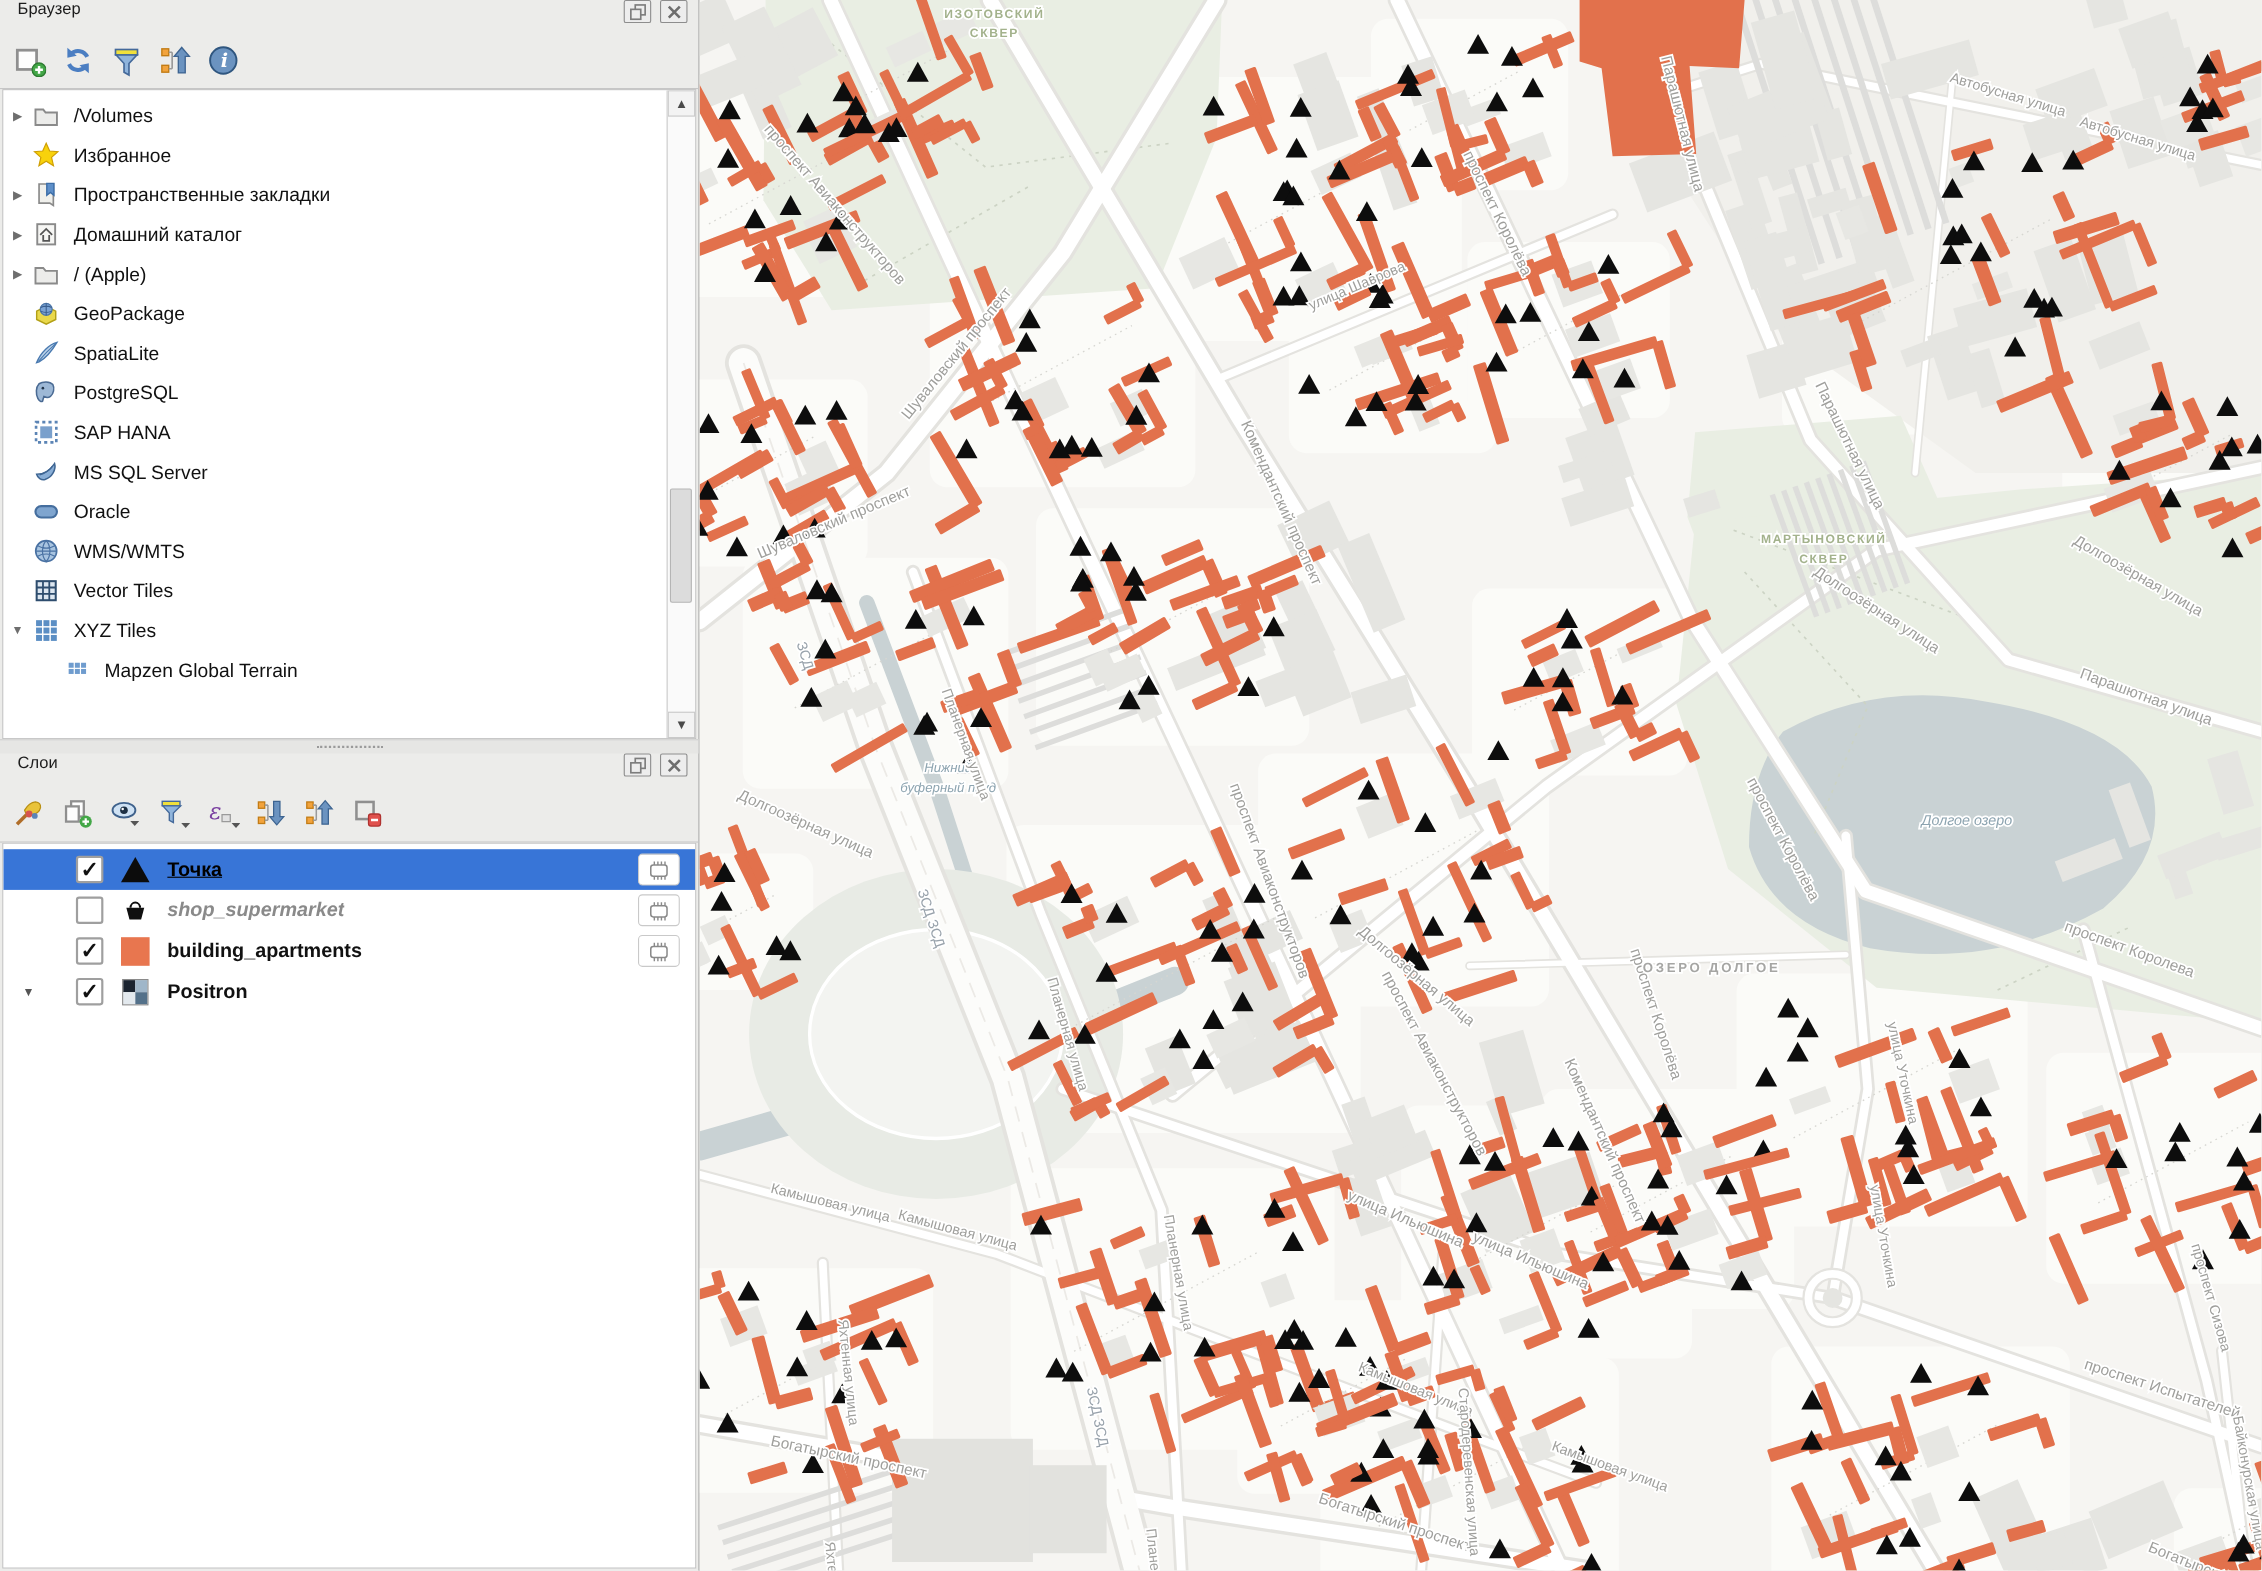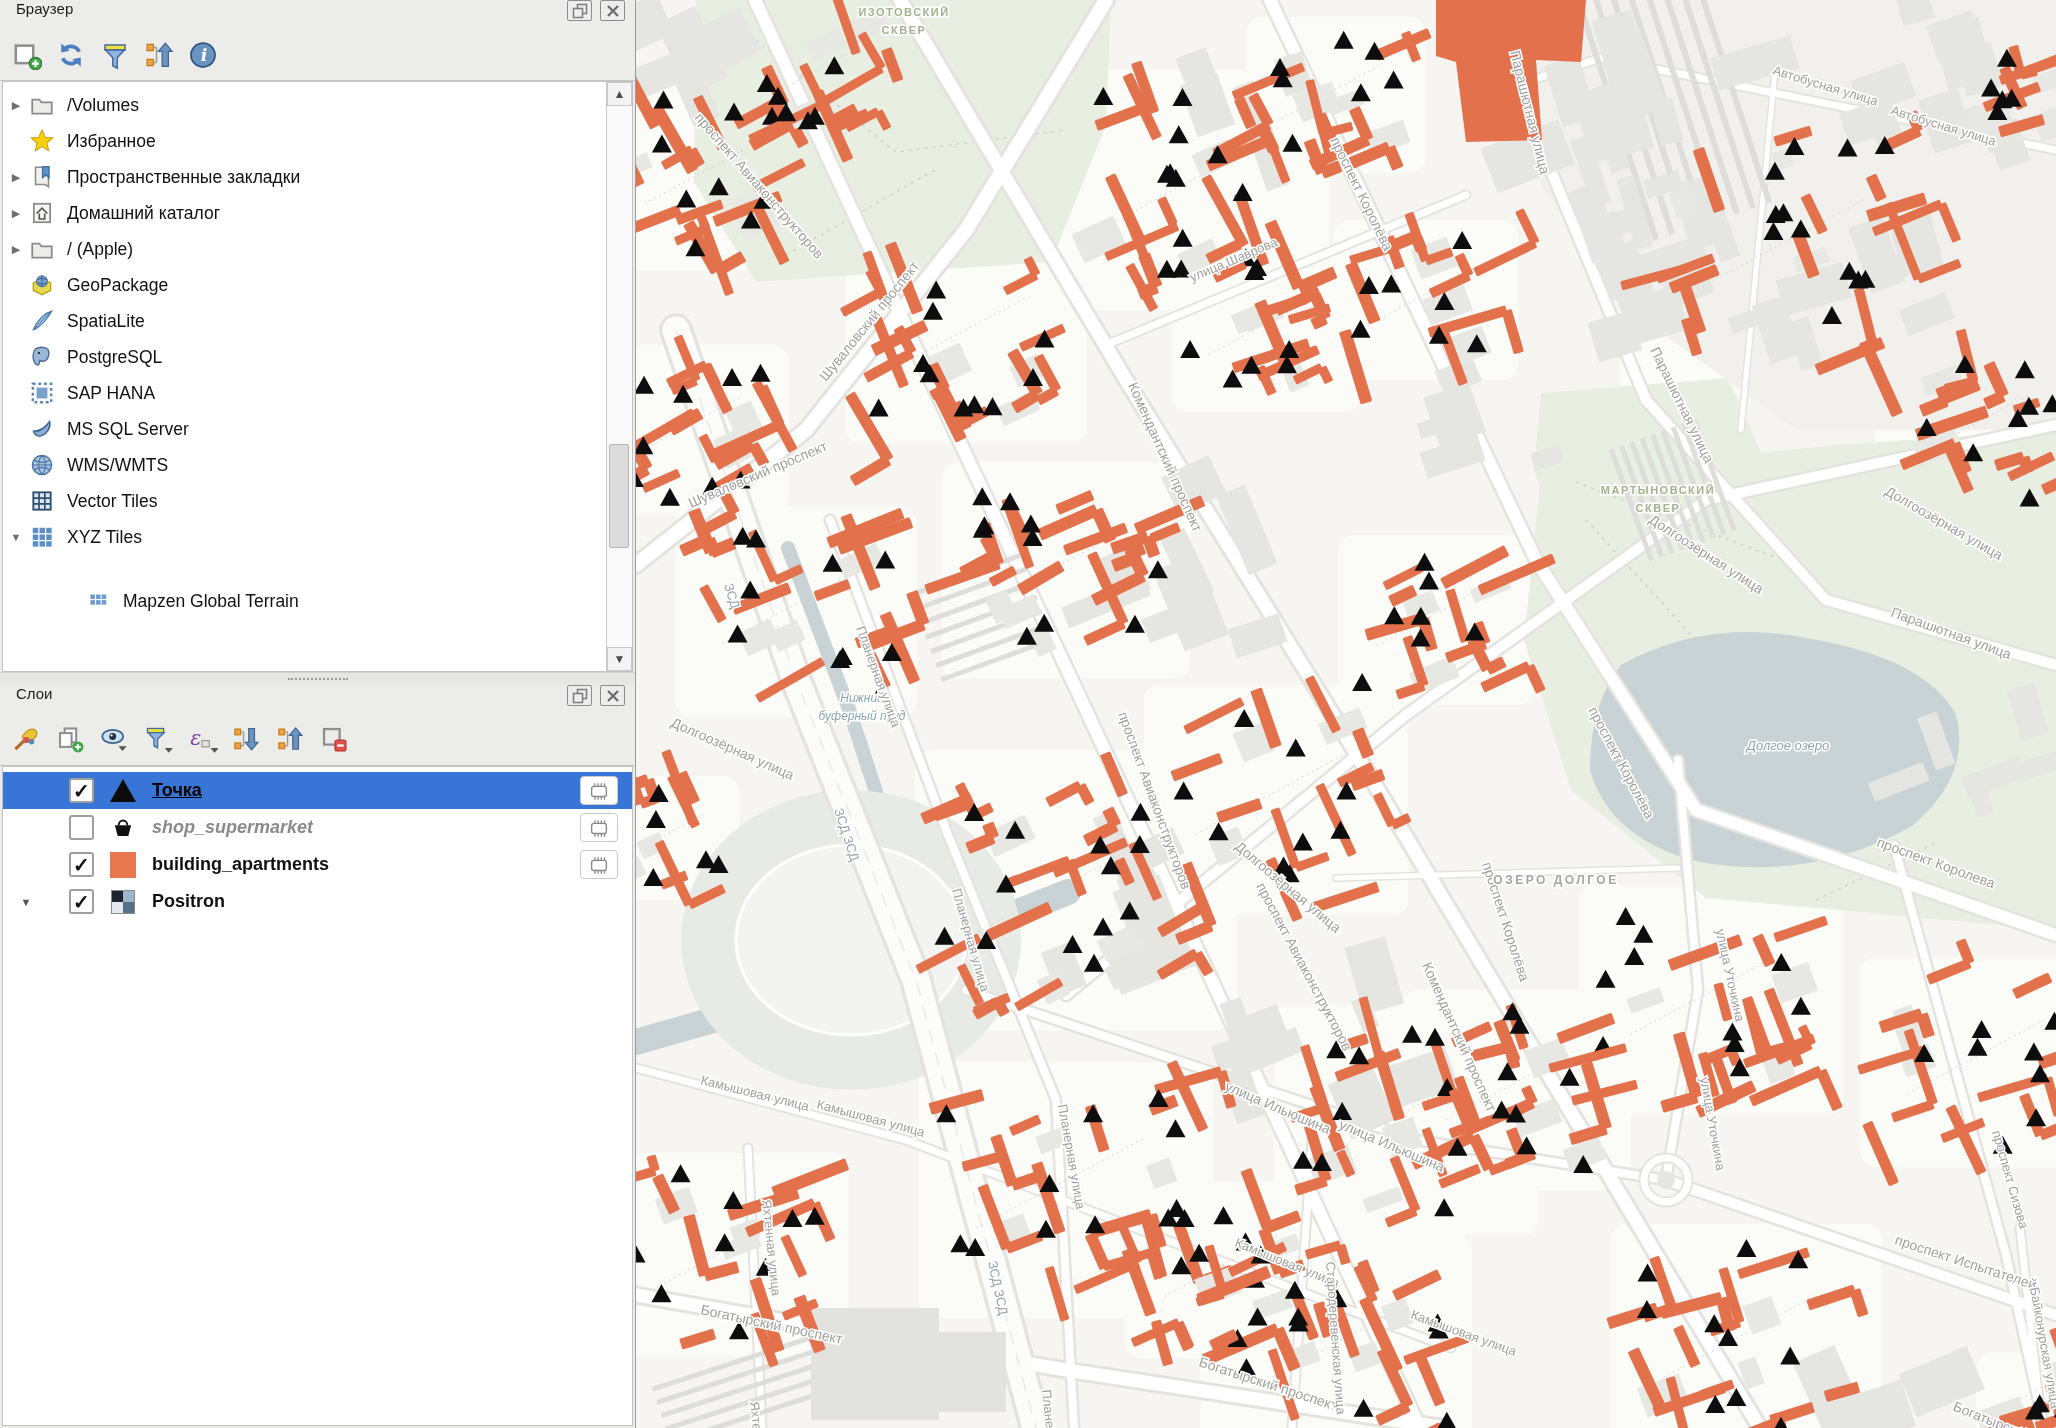--- a/index.html
+++ b/index.html
@@ -16,21 +16,21 @@
   .winbtn { width:25px; height:21px; border:1.5px solid #8d8d8d; background:#ededed; display:flex; align-items:center; justify-content:center; border-radius:2px; }
   .dock-toolbar { display:flex; align-items:center; gap:10px; padding:4px 8px 8px 10px; border-bottom:1px solid #c6c6c6; }
   .tbtn { width:34px; height:34px; display:flex; align-items:center; justify-content:center; border-radius:4px; }
 
   .tree-wrap { position:relative; flex:1; background:#fff; border:1px solid #c2c2c2; margin:0 2px; overflow:hidden; }
   .tree { position:absolute; inset:0 26px 0 0; padding-top:5px; overflow:hidden; }
   .trow { height:36px; display:flex; align-items:center; }
   .trow .arr { width:26px; text-align:center; font-size:11px; color:#6e6e6e; flex:0 0 26px; }
   .trow .ticon { width:28px; height:26px; flex:0 0 28px; margin-right:10px; }
   .trow .tlabel { font-size:17.5px; color:#111; white-space:nowrap; }
-  .trow.child { padding-left:56px;margin-top:28px; }
+  .trow.child { padding-left:28px; }
 
   .vscroll { position:absolute; top:0; right:0; width:26px; height:100%; background:#fafafa; border-left:1px solid #c9c9c9; }
   .varrow { position:absolute; left:0; width:100%; height:24px; display:flex; align-items:center; justify-content:center; color:#4a4a4a; font-size:12px; background:#f3f3f3; border:1px solid #c9c9c9; }
   .vthumb { position:absolute; left:2px; width:20px; background:#dcdcdc; border:1px solid #b5b5b5; border-radius:2px; }
 
   .splitter { height:13px; display:flex; align-items:center; justify-content:center; background:#e6e6e4; border-top:1px solid #cfcfcf; }
   .grip { width:60px; border-top:2px dotted #9a9a9a; }
 
   .ltree { flex:1; background:#fff; border:1px solid #c2c2c2; margin:0 2px 2px 2px; padding-top:5px; overflow:hidden; }
   .lrow { height:37px; display:flex; align-items:center; position:relative; padding-left:8px; }
@@ -191,20 +191,27 @@
                 </svg></span>
               <span class="tlabel">SAP HANA</span>
             </div>
             <div class="trow">
               <span class="arr"></span>
               <span class="ticon"><svg width="26" height="26" viewBox="0 0 24 24">
                   <path d="M4 14 C9 14 15 11 19 5 C20.5 10 17 16.5 11 18.4 C7.8 19.2 4.8 17 4 14 Z" fill="#89aed6" stroke="#3f6693" stroke-width="1.3"></path>
                   <path d="M6.5 14.5 C10.5 13.5 14.5 10.8 17.3 7.2" stroke="#3f6693" fill="none" stroke-width="1"></path>
                 </svg></span>
               <span class="tlabel">MS SQL Server</span>
+            </div>
+            <div class="trow">
+              <span class="arr"></span>
+              <span class="ticon"><svg width="26" height="26" viewBox="0 0 24 24">
+                  <rect x="3" y="7.5" width="18" height="9.5" rx="4.75" fill="#7fa5cf" stroke="#456e9e" stroke-width="1.8"></rect>
+                </svg></span>
+              <span class="tlabel">Oracle</span>
             </div>
             <div class="trow">
               <span class="arr"></span>
               <span class="ticon"><svg width="26" height="26" viewBox="0 0 24 24">
                   <circle cx="12" cy="12" r="8.8" fill="#a8c4e0" stroke="#4a72a3" stroke-width="1.4"></circle>
                   <path d="M3.2 12 h17.6 M12 3.2 c-4.2 4.6 -4.2 13 0 17.6 c4.2 -4.6 4.2 -13 0 -17.6 M4.8 7.6 c4.2 2.6 10.2 2.6 14.4 0 M4.8 16.4 c4.2 -2.6 10.2 -2.6 14.4 0" stroke="#4a72a3" fill="none" stroke-width="1"></path>
                 </svg></span>
               <span class="tlabel">WMS/WMTS</span>
             </div>
             <div class="trow">

